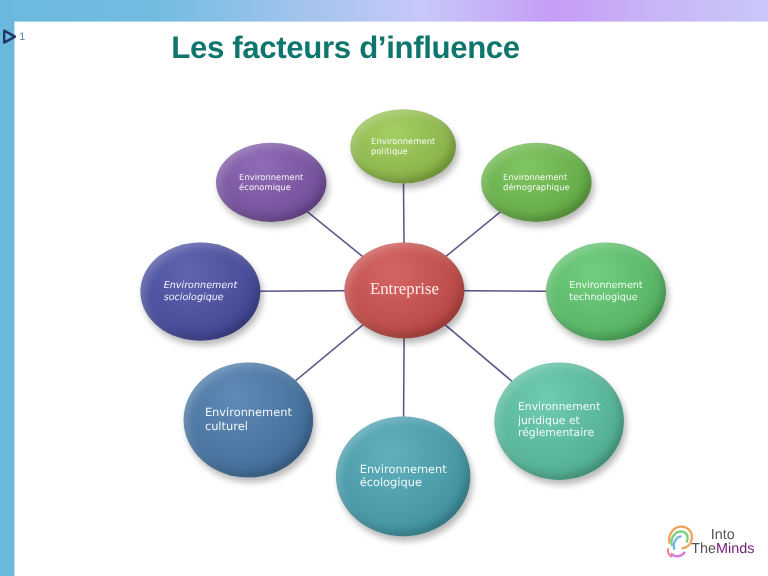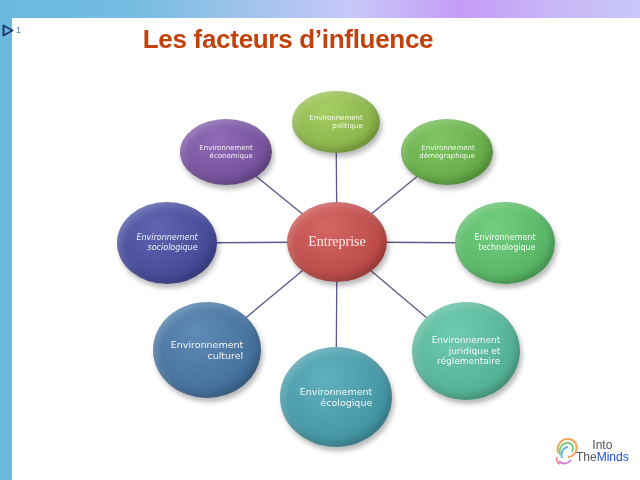--- a/index.html
+++ b/index.html
@@ -21,41 +21,41 @@
       display: flex; align-items: center;
     }
     .slide-marker svg { display: block; }
     .slide-num {
       font-size: 9px; color: #4a7fb5; margin-left: 2px; line-height: 1;
       font-family: "Liberation Sans", sans-serif;
     }
     .title {
       position: absolute; left: 0; width: 576px; top: 24px; text-align: center;
       font-family: "Liberation Sans", sans-serif; font-weight: bold;
-      font-size: 26px; color: #c2410c; letter-spacing: -0.3px;
+      font-size: 26px; color: #0f766e; letter-spacing: -0.3px;
     }
     .diagram { position: absolute; left: 0; top: 0; width: 640px; height: 480px; }
     .node {
       position: absolute; border-radius: 50%;
-      display: flex; align-items: center; justify-content: center; text-align: right;
+      display: flex; align-items: center; justify-content: center; text-align: left;
       color: rgba(255,255,255,0.92);
       box-shadow: 2px 4px 5px rgba(0,0,0,0.28), inset -3px -4px 6px rgba(0,0,0,0.18), inset 3px 3px 8px rgba(255,255,255,0.25);
       font-family: "DejaVu Sans", sans-serif;
       line-height: 1.2;
     }
     .node span { display: block; white-space: pre-line; }
     .center-node { font-size: 14px; color: #fbeaea; font-family: Liberation Serif, serif; }
     .logo {
       position: absolute; left: 554px; top: 433px; width: 100px; height: 40px; text-align: center;
     }
     .logo-text {
       position: absolute; left: 22px; top: 6px; font-size: 12px; line-height: 12px;
       color: #555; font-family: "Liberation Sans", sans-serif;
     }
-    .logo-text .minds { color: #1d4ed8; }
+    .logo-text .minds { color: #701a75; }
   </style>
 </head>
 <body>
 
 <div class="top-bar"></div>
 <div class="left-bar"></div>
 
 <div class="slide-marker">
   <svg width="12" height="13" viewBox="0 0 12 13">
     <polygon points="1.5,1.5 10.5,6.5 1.5,11.5" fill="none" stroke="#1f3a66" stroke-width="2" stroke-linejoin="round"></polygon>

